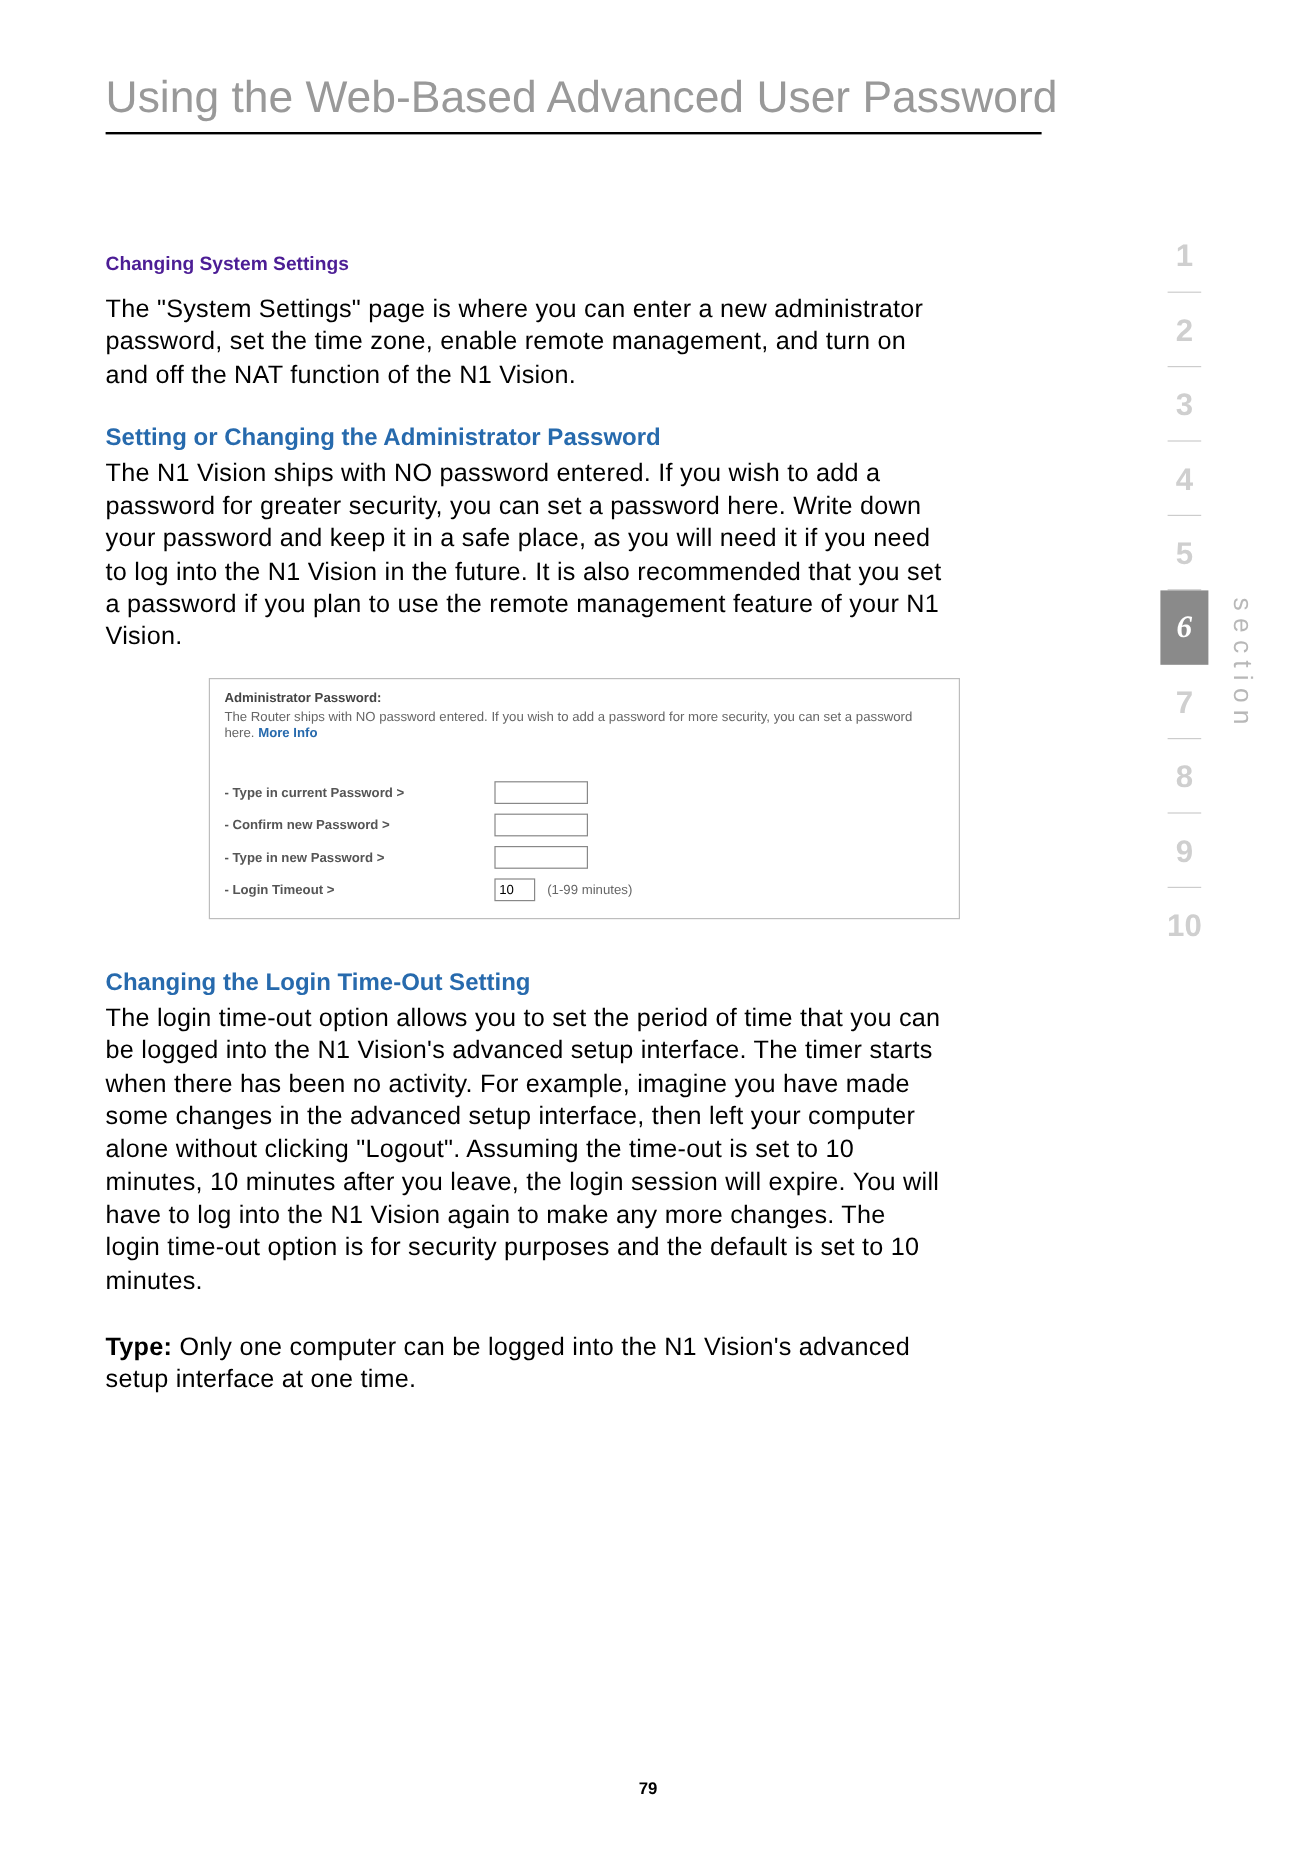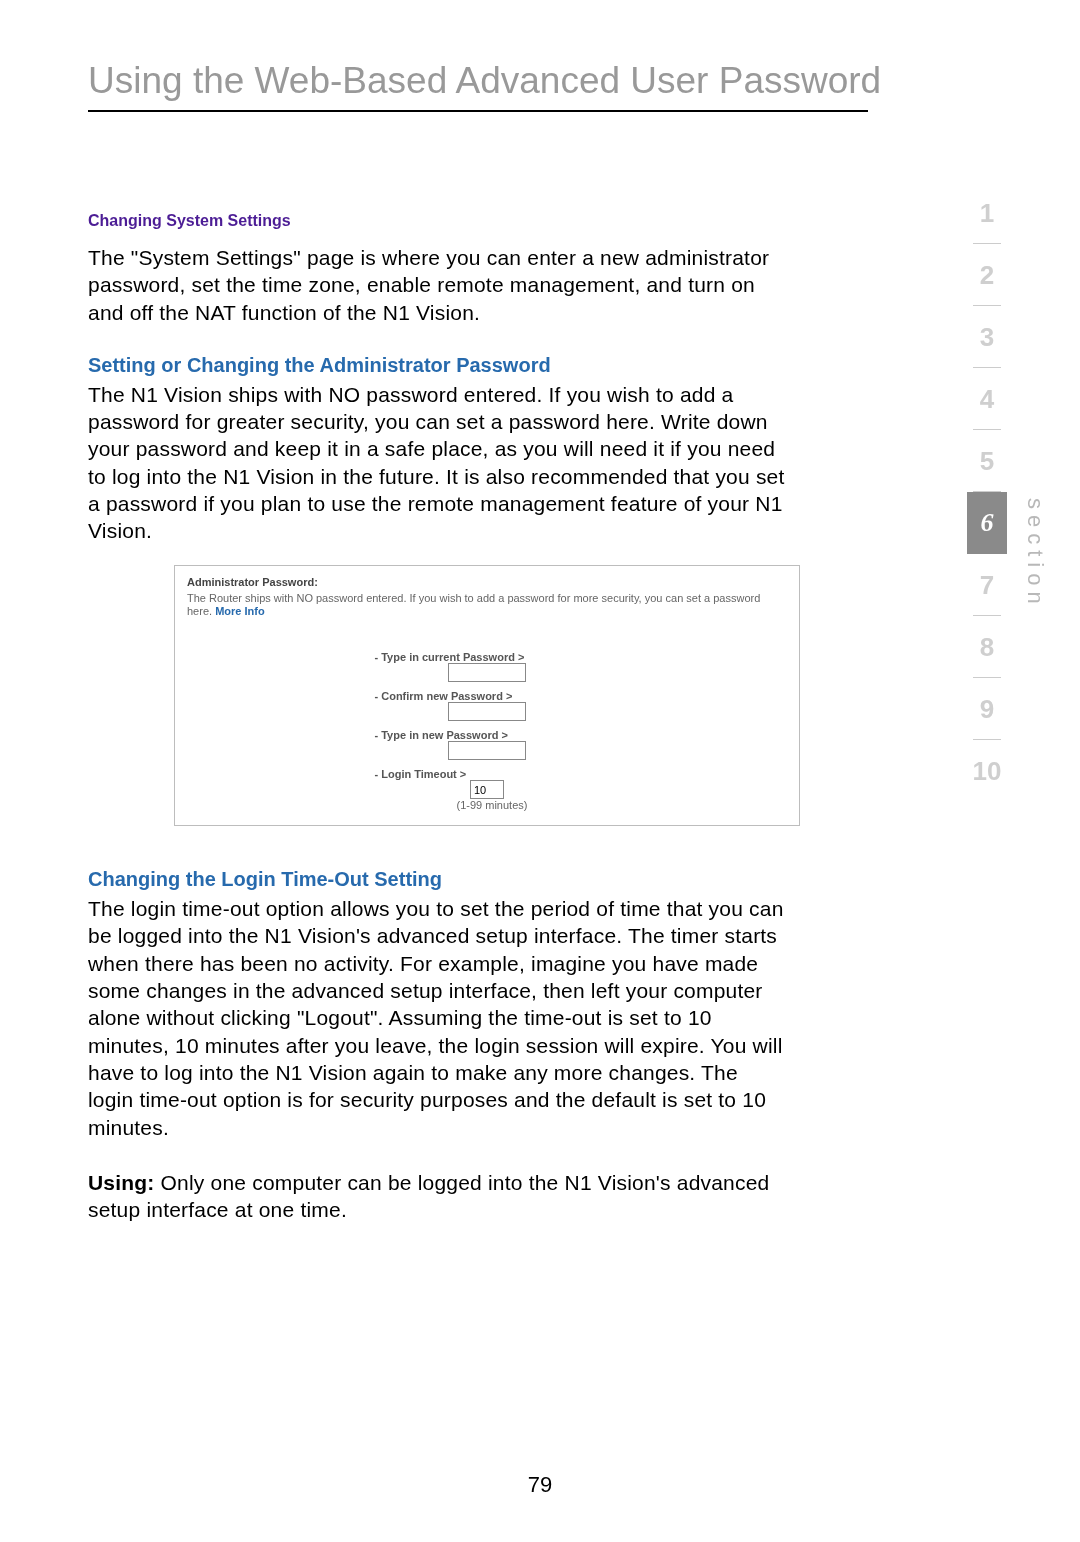--- a/index.html
+++ b/index.html
@@ -73,21 +73,20 @@
     line-height: 1.25;
   }
   .screenshot-box .ap-desc .mi {
     color: #276aad;
     font-weight: bold;
   }
   .sc-row {
     display: flex;
     align-items: center;
     margin-bottom: 8px;
-    flex-direction: column;
   }
   .sc-label {
     width: 225px;
     font-weight: bold;
     color: #555;
     font-size: 11px;
   }
   .sc-input {
     border: 1px solid #888;
     height: 19px;
@@ -147,22 +146,23 @@
     letter-spacing: 6px;
     writing-mode: vertical-lr;
     font-weight: 500;
   }
   .page-number {
     position: absolute;
     bottom: 44px;
     left: 0;
     width: 100%;
     text-align: center;
-    font-size: 22px;
+    font-size: 14px;
     color: #000;
+    font-weight: bold;
   }
 </style>
 </head>
 <body>
 
 <div class="page">
 
   <h1 class="chapter-title">Using the Web-Based Advanced User Password</h1>
   <hr class="hr-chapter">
 
@@ -195,21 +195,21 @@
         <span class="sc-label">- Login Timeout &gt;</span>
         <input class="sc-input small" type="text" value="10" style="">
         <span class="sc-suffix">(1-99 minutes)</span>
       </div>
     </div>
 
     <h3 class="sub-heading">Changing the Login Time-Out Setting</h3>
     <p class="body-text">The login time-out option allows you to set the period of time that you can be logged into the N1 Vision's advanced setup interface. The timer starts when there has been no activity. For example, imagine you have made some changes in the advanced setup interface, then left your computer alone without clicking "Logout". Assuming the time-out is set to 10 minutes, 10 minutes after you leave, the login session will expire. You will have to log into the N1 Vision again to make any more changes. The login time-out option is for security purposes and the default is set to 10 minutes.</p>
 
     <p class="body-text note-line">
-      <b>Using:</b><span> Only one computer can be logged into the N1 Vision's advanced setup interface at one time.</span>
+      <b>Type:</b><span> Only one computer can be logged into the N1 Vision's advanced setup interface at one time.</span>
     </p>
 
   </div>
 
   <div class="section-nav">
     <div class="nav-item">1</div>
     <div class="nav-item">2</div>
     <div class="nav-item">3</div>
     <div class="nav-item">4</div>
     <div class="nav-item">5</div>

